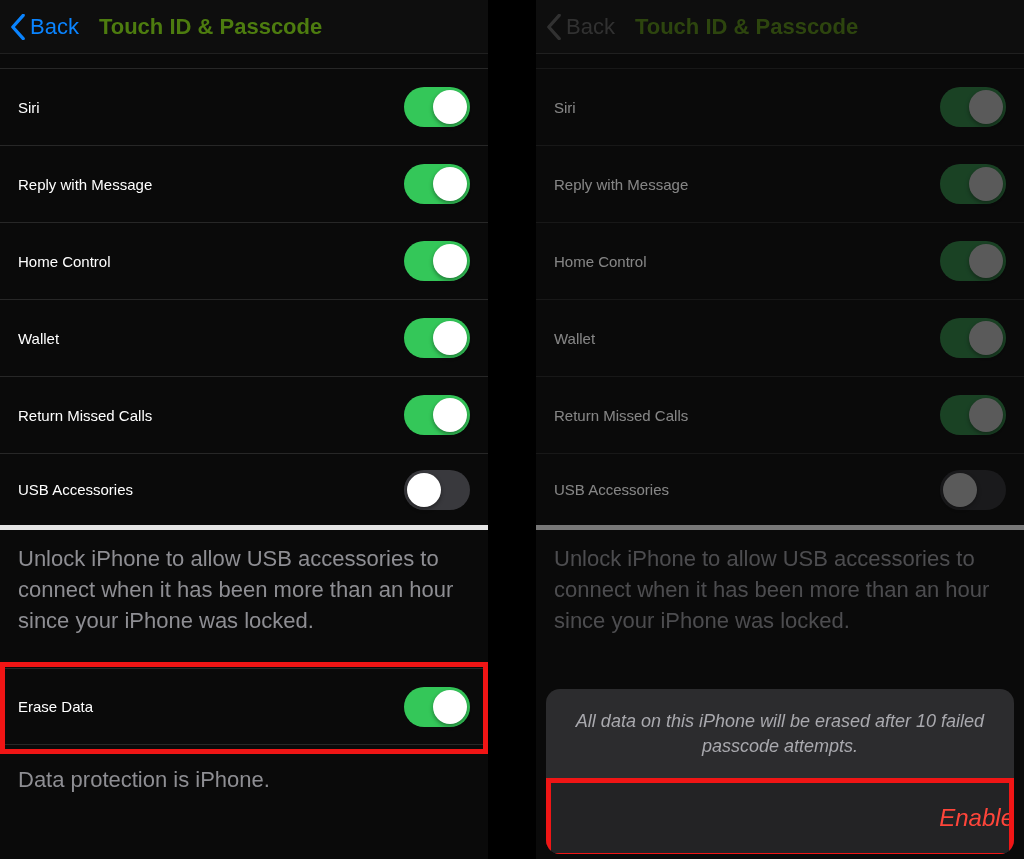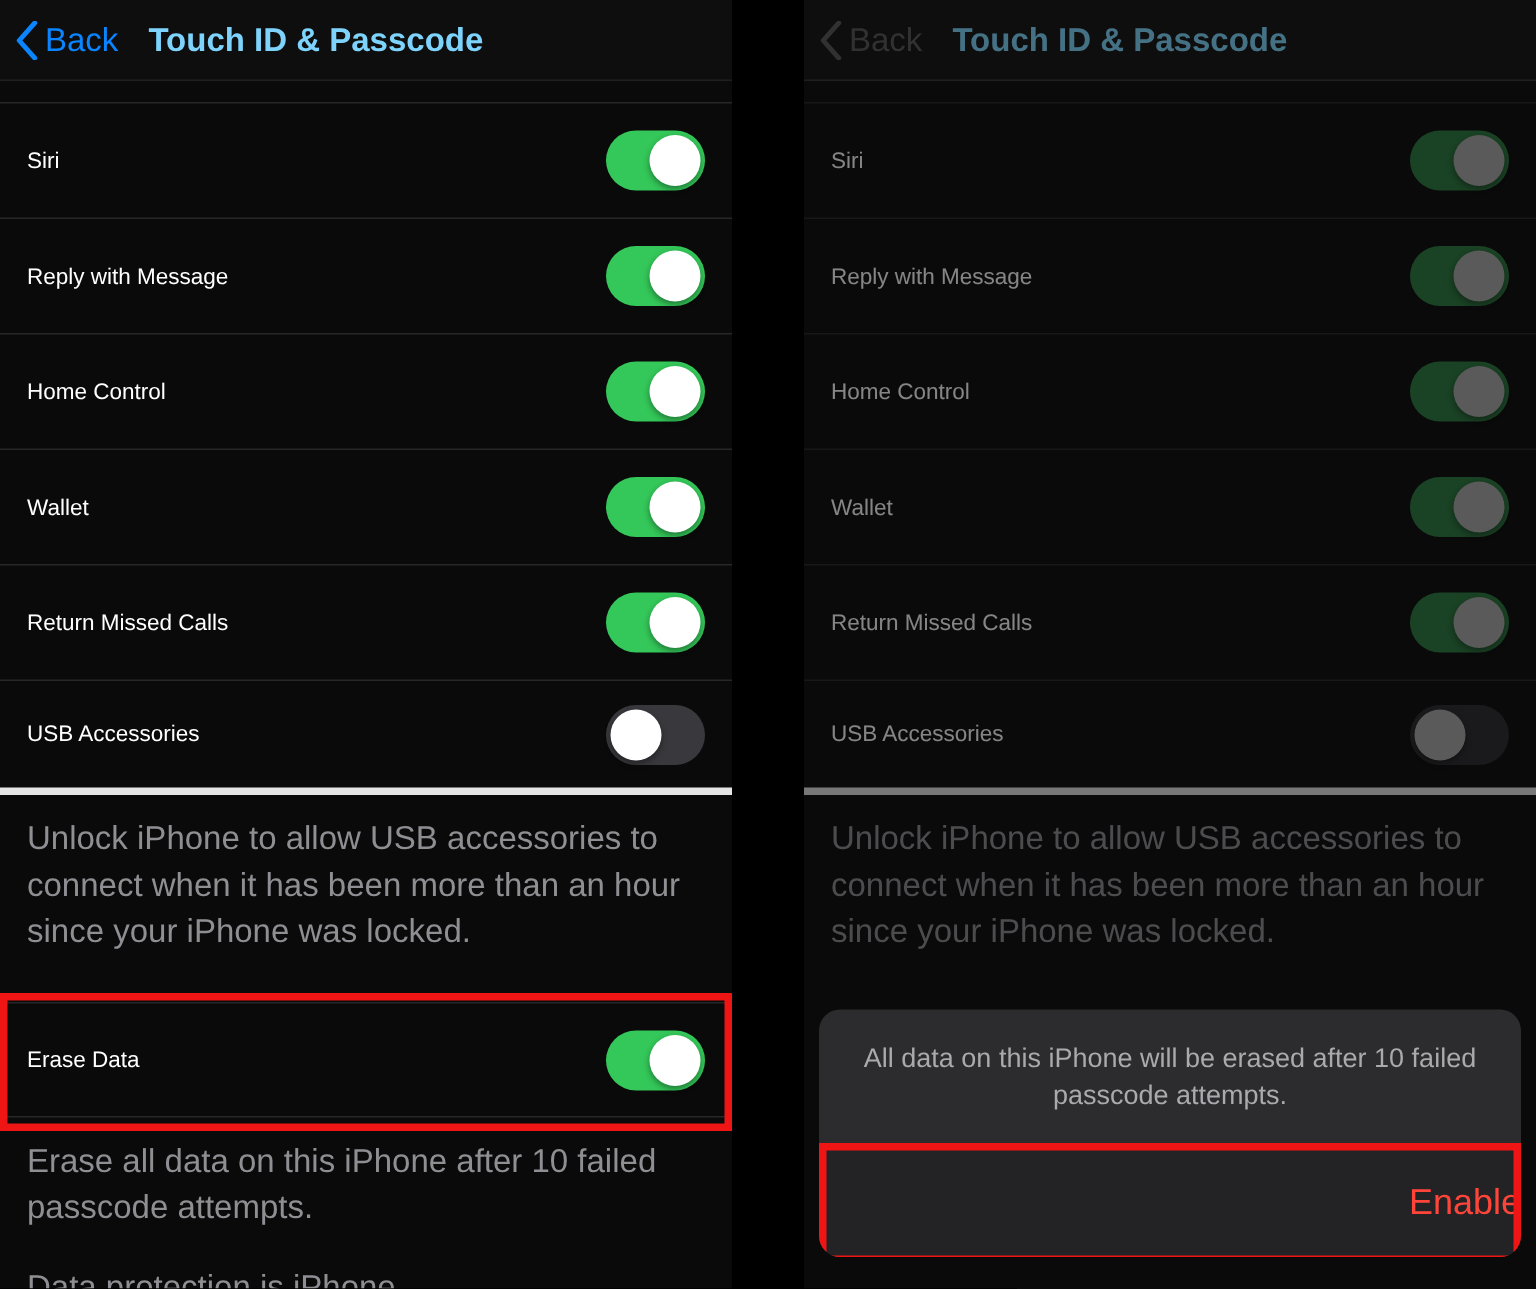--- a/index.html
+++ b/index.html
@@ -2,21 +2,21 @@
 <html><head>
 <meta charset="utf-8">
 <style>
   * { box-sizing: border-box; margin: 0; padding: 0; }
   html, body { width: 1024px; height: 859px; overflow: hidden; font-family: -apple-system, "Helvetica Neue", Arial, sans-serif; background:#000; }
   .wrap { display:flex; width:1024px; height:859px;gap:48px; }
   .pane { width:512px; height:859px; position:relative; background:#0a0a0a; overflow:hidden; }
   .navbar { height:54px; display:flex; align-items:center; padding:0 10px; background:#0e0e0e; border-bottom:1px solid #202020; position:relative; }
   .back { display:flex; align-items:center; color:#0a84ff; font-size:22px; cursor:pointer; }
   .back svg { width:16px; height:26px; margin-right:4px; }
-  .title2 { font-size:22px; font-weight:600; color:#7dd3fc; margin-left:20px;}
+  .title2 { font-size:22px; font-weight:600; color:#4d7c0f; margin-left:20px;}
   .rows { margin-top:14px; }
   .row { height:77px; display:flex; align-items:center; justify-content:space-between; padding:0 18px; border-top:1px solid #272727; }
   .rows .row:last-child { border-bottom:5px solid #e5e5e5; }
   .row .label { color:#fff; font-size:15px; }
   .toggle { width:66px; height:40px; border-radius:20px; position:relative; cursor:pointer; }
   .toggle.on { background:#34c759; }
   .toggle.off { background:#39393d; }
   .knob { width:34px; height:34px; border-radius:50%; background:#fff; position:absolute; top:3px; box-shadow:0 2px 4px rgba(0,0,0,.4); }
   .toggle.on .knob { right:3px; }
   .toggle.off .knob { left:3px; }
@@ -25,21 +25,21 @@
   .erase-block { position:relative; }
   .erase-block .row { border-top:1px solid #272727; border-bottom:1px solid #272727; }
   .hl { position:absolute; border:5px solid #f01515; pointer-events:none; }
   .hl1 { left:0; right:0; top:-6px; height:92px; }
   .pane.modal-open .navbar .back, .pane.modal-open .navbar .title2, .pane.modal-open .rows, .pane.modal-open .hint-top { opacity:0.5; }
   .pane.modal-open .back { color:#555; }
   .pane.modal-open .toggle.on { background:#2a7a3f; }
   .pane.modal-open .toggle.off { background:#2a2a2e; }
   .pane.modal-open .knob { background:#a9a9a9; }
 
-  .sheet { position:absolute; left:10px; right:10px; bottom:21px; }
+  .sheet { position:absolute; left:10px; right:10px; bottom:5px;font-style:italic; }
   .sheet-top { background:#2c2c2e; border-radius:14px; overflow:hidden; }
   .sheet-msg { color:#a9a9ae; font-size:18px; text-align:center; padding:20px 22px 22px 22px; line-height:1.4; border-bottom:1px solid #3a3a3c; }
   .sheet-btn { text-align:right; font-size:24px; padding:22px 0; cursor:pointer; }
   .enable-btn { color:#ff453a; background:#232325; position:relative; }
   .cancel-wrap { margin-top:12px; background:#2c2c2e; border-radius:14px; overflow:hidden; }
   .cancel-btn { color:#0a84ff; font-weight:600; }
   .hl2 { position:absolute; border:5px solid #f01515; pointer-events:none; left:0; right:0; top:-4px; bottom:-4px; }
 
   .pane.modal-open .navbar { background:#0e0e0e; }
 </style>
@@ -103,21 +103,20 @@
 
     <div class="erase-block">
       <div class="hl hl1"></div>
       <div class="row">
         <span class="label">Erase Data</span>
         <div class="toggle on">
             <div class="knob"></div>
           </div>
       </div>
     </div>
-    <div class="hint">Erase all data on this iPhone after 10 failed passcode attempts.</div>
     <div class="hint" style="padding-top:20px;">Data protection is iPhone.</div>
   </div>
 
   <div class="pane modal-open">
     <div class="navbar">
       <div class="back">
         <svg viewBox="0 0 12 20">
             <path d="M10 1 L2 10 L10 19" stroke="#555" stroke-width="2.5" fill="none" stroke-linecap="round" stroke-linejoin="round"></path>
           </svg>
         <span>Back</span>

